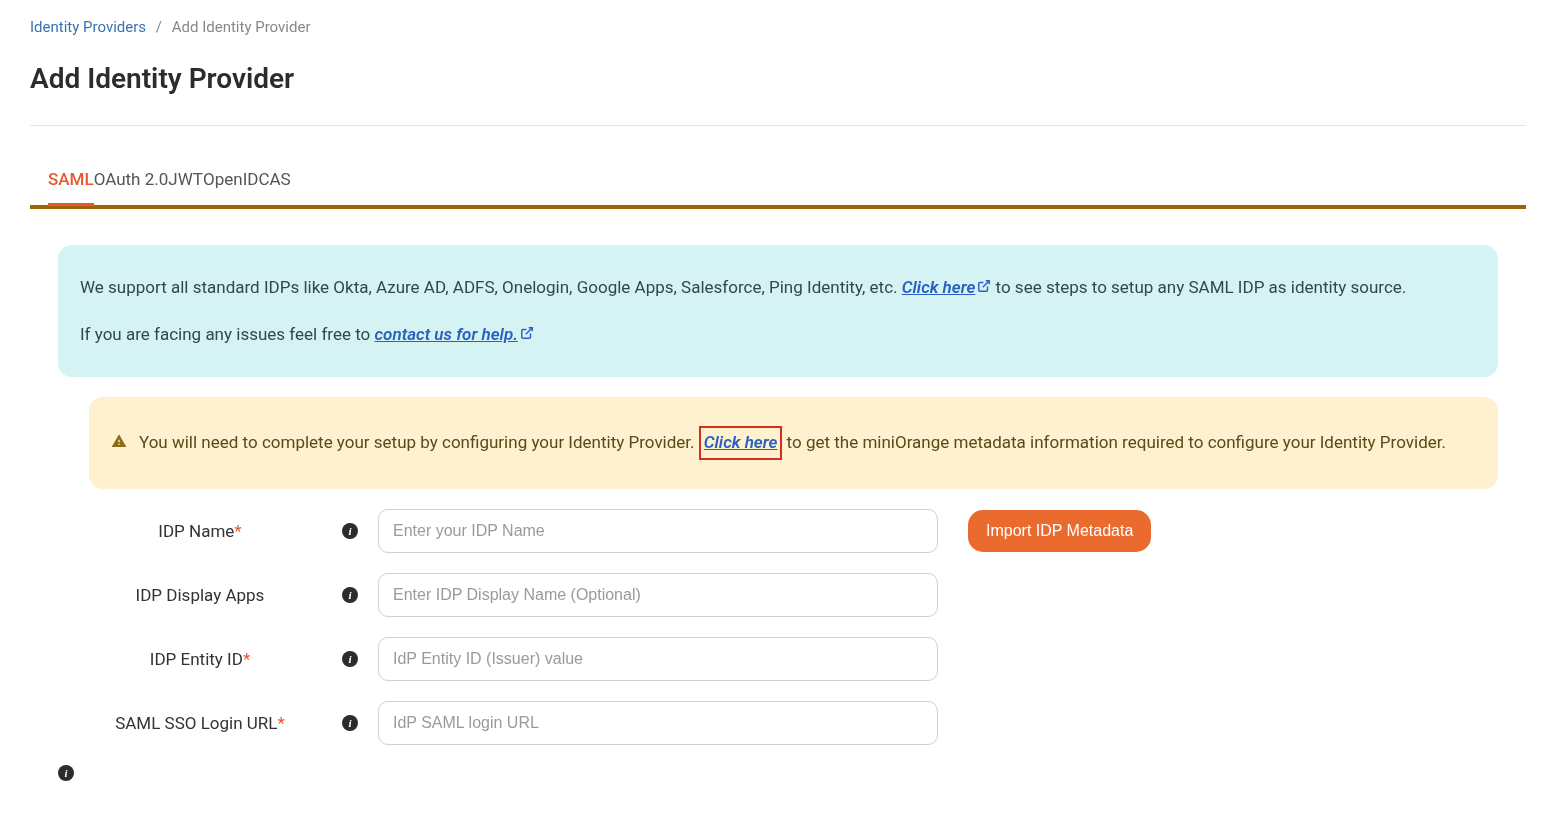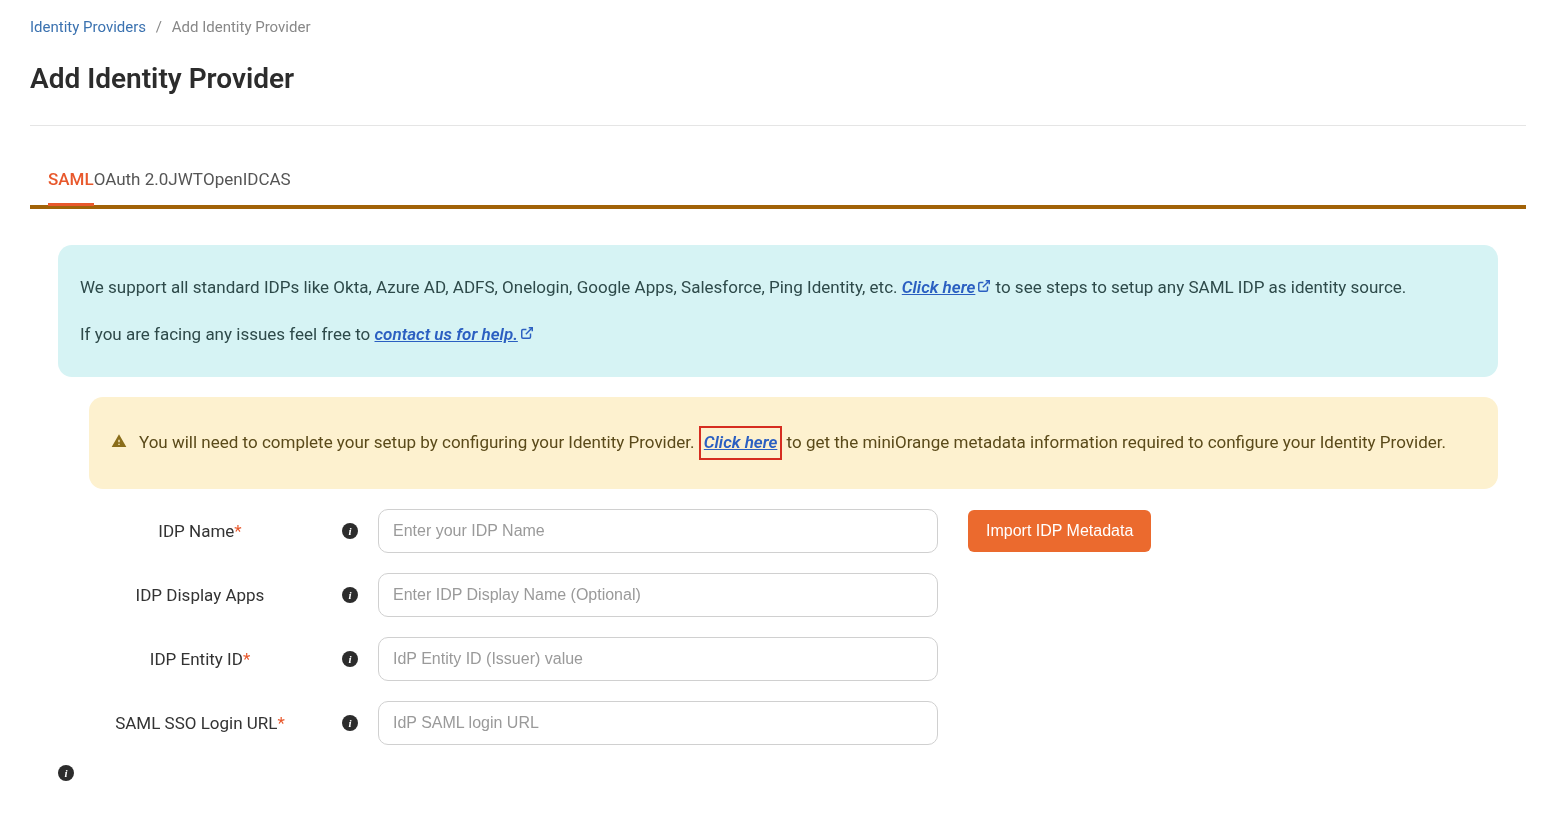--- a/index.html
+++ b/index.html
@@ -128,21 +128,21 @@
     color: #333;
   }
   .form-input::placeholder { color: #9a9a9a; }
   .btn-import {
     margin-left: 30px;
     background: #eb6a2e;
     color: #fff;
     border: none;
     padding: 12px 18px;
     font-size: 16px;
-    border-radius: 6px;
+    border-radius: 15px;
     cursor: pointer;
   }
   .para-gap { height: 20px; }
 </style>
 </head>
 <body>
 
 <div class="breadcrumb">
   <a href="#">Identity Providers</a>
   <span class="sep">/</span>

